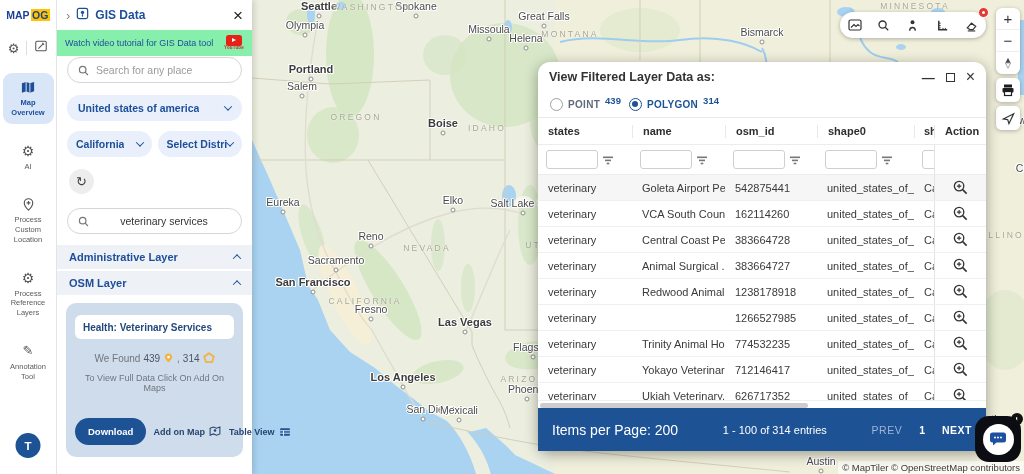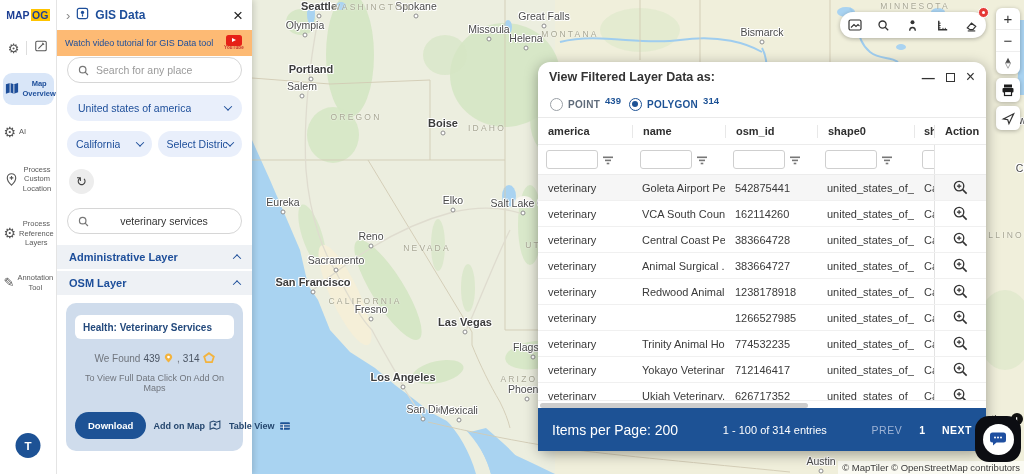--- a/index.html
+++ b/index.html
@@ -31,57 +31,57 @@
 .info-dot{width:12px;height:12px;background:#101010;color:#fff;border-radius:50%;font-size:8px;display:flex;align-items:center;justify-content:center;font-weight:700}
 .attribution{position:absolute;right:0;bottom:0;background:rgba(255,255,255,.65);font-size:9.5px;color:#3a3a3a;padding:1px 4px;z-index:6;white-space:nowrap}
 
 .sidebar{position:absolute;left:0;top:0;width:57px;height:474px;background:#fff;border-right:1px solid #e4e4e4;z-index:11;display:flex;flex-direction:column;align-items:center}
 .logo{margin-top:9px;font-weight:800;font-size:10.5px;color:#1d3f94;display:flex;align-items:center}
 .logo .og{background:#ffc400;padding:0 1.5px;margin-left:1px}
 .top-icons{display:flex;align-items:center;gap:7px;margin-top:18px}
 .top-icons .sep{width:1px;height:14px;background:#ddd}
 .uni-ic{font-size:13px;color:#555;line-height:1}
 .side-items{margin-top:16px;display:flex;flex-direction:column;gap:13px;align-items:center}
-.side-item{width:51px;padding:6px 1px;border-radius:9px;display:flex;flex-direction:row;align-items:center;gap:3px;color:#5a5a5a;font-size:7.5px;text-align:center;line-height:1.3;cursor:pointer}
+.side-item{width:51px;padding:6px 1px;border-radius:9px;display:flex;flex-direction:column;align-items:center;gap:3px;color:#5a5a5a;font-size:7.5px;text-align:center;line-height:1.3;cursor:pointer}
 .side-item.active{background:#d9e6f8;color:#1d4e9a;font-weight:700}
 .side-item .ic{height:16px;display:flex;align-items:center;justify-content:center;font-size:14px}
 .avatar{position:absolute;bottom:16px;left:50%;transform:translateX(-50%);width:25px;height:25px;border-radius:50%;background:#1d5295;color:#fff;font-size:11.5px;font-weight:700;display:flex;align-items:center;justify-content:center;cursor:pointer}
 
 .gis{position:absolute;left:57px;top:0;width:195px;height:474px;background:#fff;z-index:10;box-shadow:2px 0 6px rgba(0,0,0,.15);display:flex;flex-direction:column}
 .gis-head{height:30px;display:flex;align-items:center;padding:0 9px;gap:5px;flex:none}
 .back{color:#888;font-size:13px;line-height:1}
 .gis-title{font-size:12px;font-weight:700;color:#1d4e9a;flex:1}
 .gis-close{font-size:17px;color:#222;cursor:pointer;line-height:1}
-.banner{height:26px;background:#fdba74;display:flex;align-items:center;gap:4px;padding:0 8px;flex:none;cursor:pointer}
+.banner{height:26px;background:#86efac;display:flex;align-items:center;gap:4px;padding:0 8px;flex:none;cursor:pointer}
 .banner-text{font-size:9px;color:#1c4e9c;flex:1}
 .yt{display:flex;flex-direction:column;align-items:center;line-height:1}
 .yt-play{width:16px;height:11px;background:#e62117;border-radius:2.5px;position:relative}
 .yt-play::after{content:"";position:absolute;left:6px;top:3px;border-left:4.5px solid #fff;border-top:2.6px solid transparent;border-bottom:2.6px solid transparent}
 .yt-text{font-size:4.5px;color:#c4302b;font-weight:700;letter-spacing:.2px}
 .search-pill{margin:1px 10px 0;height:26px;border:1px solid #d6d6d6;border-radius:14px;display:flex;align-items:center;padding:0 9px;gap:6px;flex:none;background:#fff}
 .search-pill input{border:none;outline:none;flex:1;font-size:10.5px;color:#333;font-family:inherit;background:transparent;min-width:0}
 .search-pill input::placeholder{color:#9a9a9a}
 .search-pill.centered input{text-align:center}
 .pill-select{height:26px;background:#e9effb;border-radius:14px;display:flex;align-items:center;padding:0 11px;justify-content:space-between;cursor:pointer}
-.pill-select .lab{font-size:10.5px;font-weight:400;color:#1d4e9a;white-space:nowrap;overflow:hidden}
+.pill-select .lab{font-size:10.5px;font-weight:700;color:#1d4e9a;white-space:nowrap;overflow:hidden}
 .m-top{margin:12px 10px 0;flex:none}
 .pill-row{display:flex;gap:6px;margin:10px 10px 0;flex:none}
 .pill-row .pill-select{flex:1;padding:0 9px;min-width:0}
 .chev{width:6px;height:6px;border-right:1.8px solid #1d4e9a;border-bottom:1.8px solid #1d4e9a;transform:rotate(45deg) translate(-1px,-1px);flex:none}
 .chev.up{transform:rotate(225deg) translate(-1px,-1px)}
 .refresh{margin:12px 0 0 12px;width:25px;height:25px;border-radius:50%;background:#ededed;display:flex;align-items:center;justify-content:center;font-size:13px;color:#444;flex:none;cursor:pointer}
 .section{margin-top:11px;background:#eef1f5;height:24px;display:flex;align-items:center;justify-content:space-between;padding:0 12px;flex:none;cursor:pointer}
 .section+.section{margin-top:2px}
 .section .lab{font-size:11px;font-weight:700;color:#1d4e9a}
 .osm-card{margin:8px 9px 0;background:#cfdcec;border-radius:10px;padding:12px 9px;flex:none}
 .layer-input{height:24px;background:#fff;border-radius:6px;display:flex;align-items:center;padding:0 8px}
 .layer-input input{border:none;outline:none;width:100%;font-size:10px;font-weight:700;color:#23497c;font-family:inherit;background:transparent}
 .found{margin-top:13px;text-align:center;font-size:10px;color:#70757d;display:flex;justify-content:center;align-items:center;gap:3px}
 .hint{margin-top:9px;text-align:center;font-size:9px;color:#70757d}
-.card-actions{margin-top:19px;display:flex;align-items:center;gap:7px}
+.card-actions{margin-top:25px;display:flex;align-items:center;gap:7px}
 .btn-download{background:#1d5295;color:#fff;font-size:9.5px;font-weight:700;padding:8px 13px;border-radius:16px;border:none;cursor:pointer;font-family:inherit}
 .link-act{display:flex;align-items:center;gap:3px;font-size:9px;font-weight:700;color:#24466e;cursor:pointer;white-space:nowrap}
 
 .dwin{position:absolute;left:538px;top:62px;width:448px;height:389px;background:#fff;z-index:8;box-shadow:0 3px 14px rgba(0,0,0,.35);display:flex;flex-direction:column;border-radius:12px}
 .dwin-head{height:30px;display:flex;align-items:center;padding:0 11px;flex:none}
 .dwin-title{font-size:12.5px;font-weight:700;color:#333;flex:1}
 .win-btns{display:flex;gap:11px;align-items:center;color:#333}
 .win-min{font-weight:700;font-size:13px;cursor:pointer}
 .win-max{width:9px;height:9px;border:1.5px solid #333;cursor:pointer}
 .win-close{font-size:16px;cursor:pointer;line-height:1}
@@ -493,21 +493,21 @@
           <span class="radio-label">POINT</span>
           <span class="radio-count">439</span>
         </div>
         <div class="radio-item sel">
           <span class="radio sel"></span>
           <span class="radio-label">POLYGON</span>
           <span class="radio-count">314</span>
         </div>
       </div>
     <div class="tgrid thead" id="thead">
-        <div class="th">america</div>
+        <div class="th">states</div>
         <div class="th">name</div>
         <div class="th">osm_id</div>
         <div class="th">shape0</div>
         <div class="th sh">sh</div>
         <div class="th act">Action</div>
       </div>
     <div class="tgrid tfilter" id="tfilter">
         <div class="fcell">
           <input class="finp" style="">
           <span><svg width="10" height="9" viewBox="0 0 10 9">

